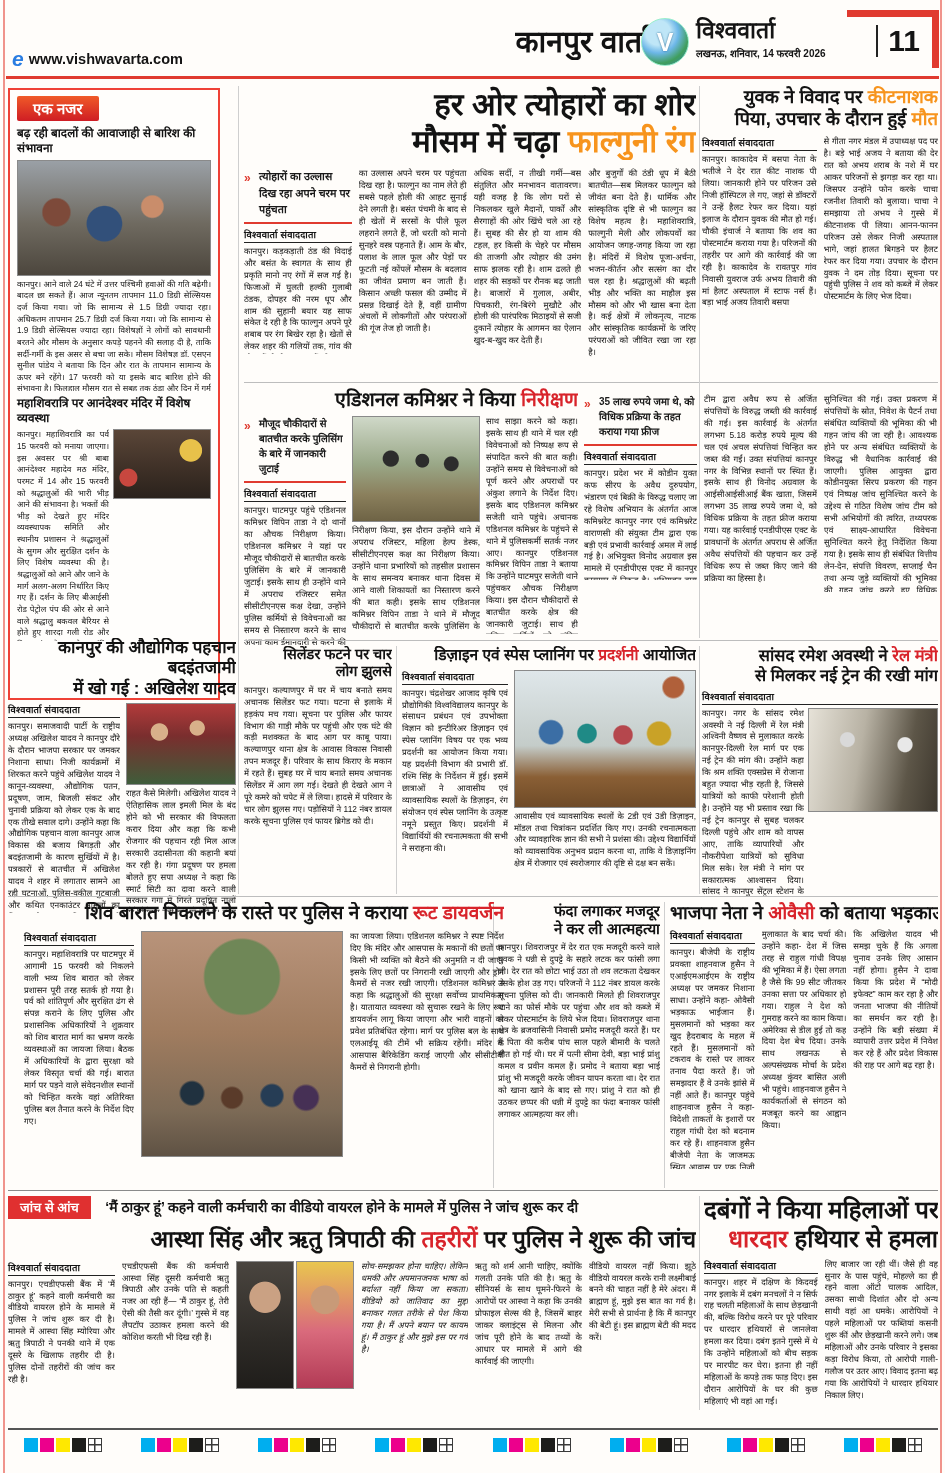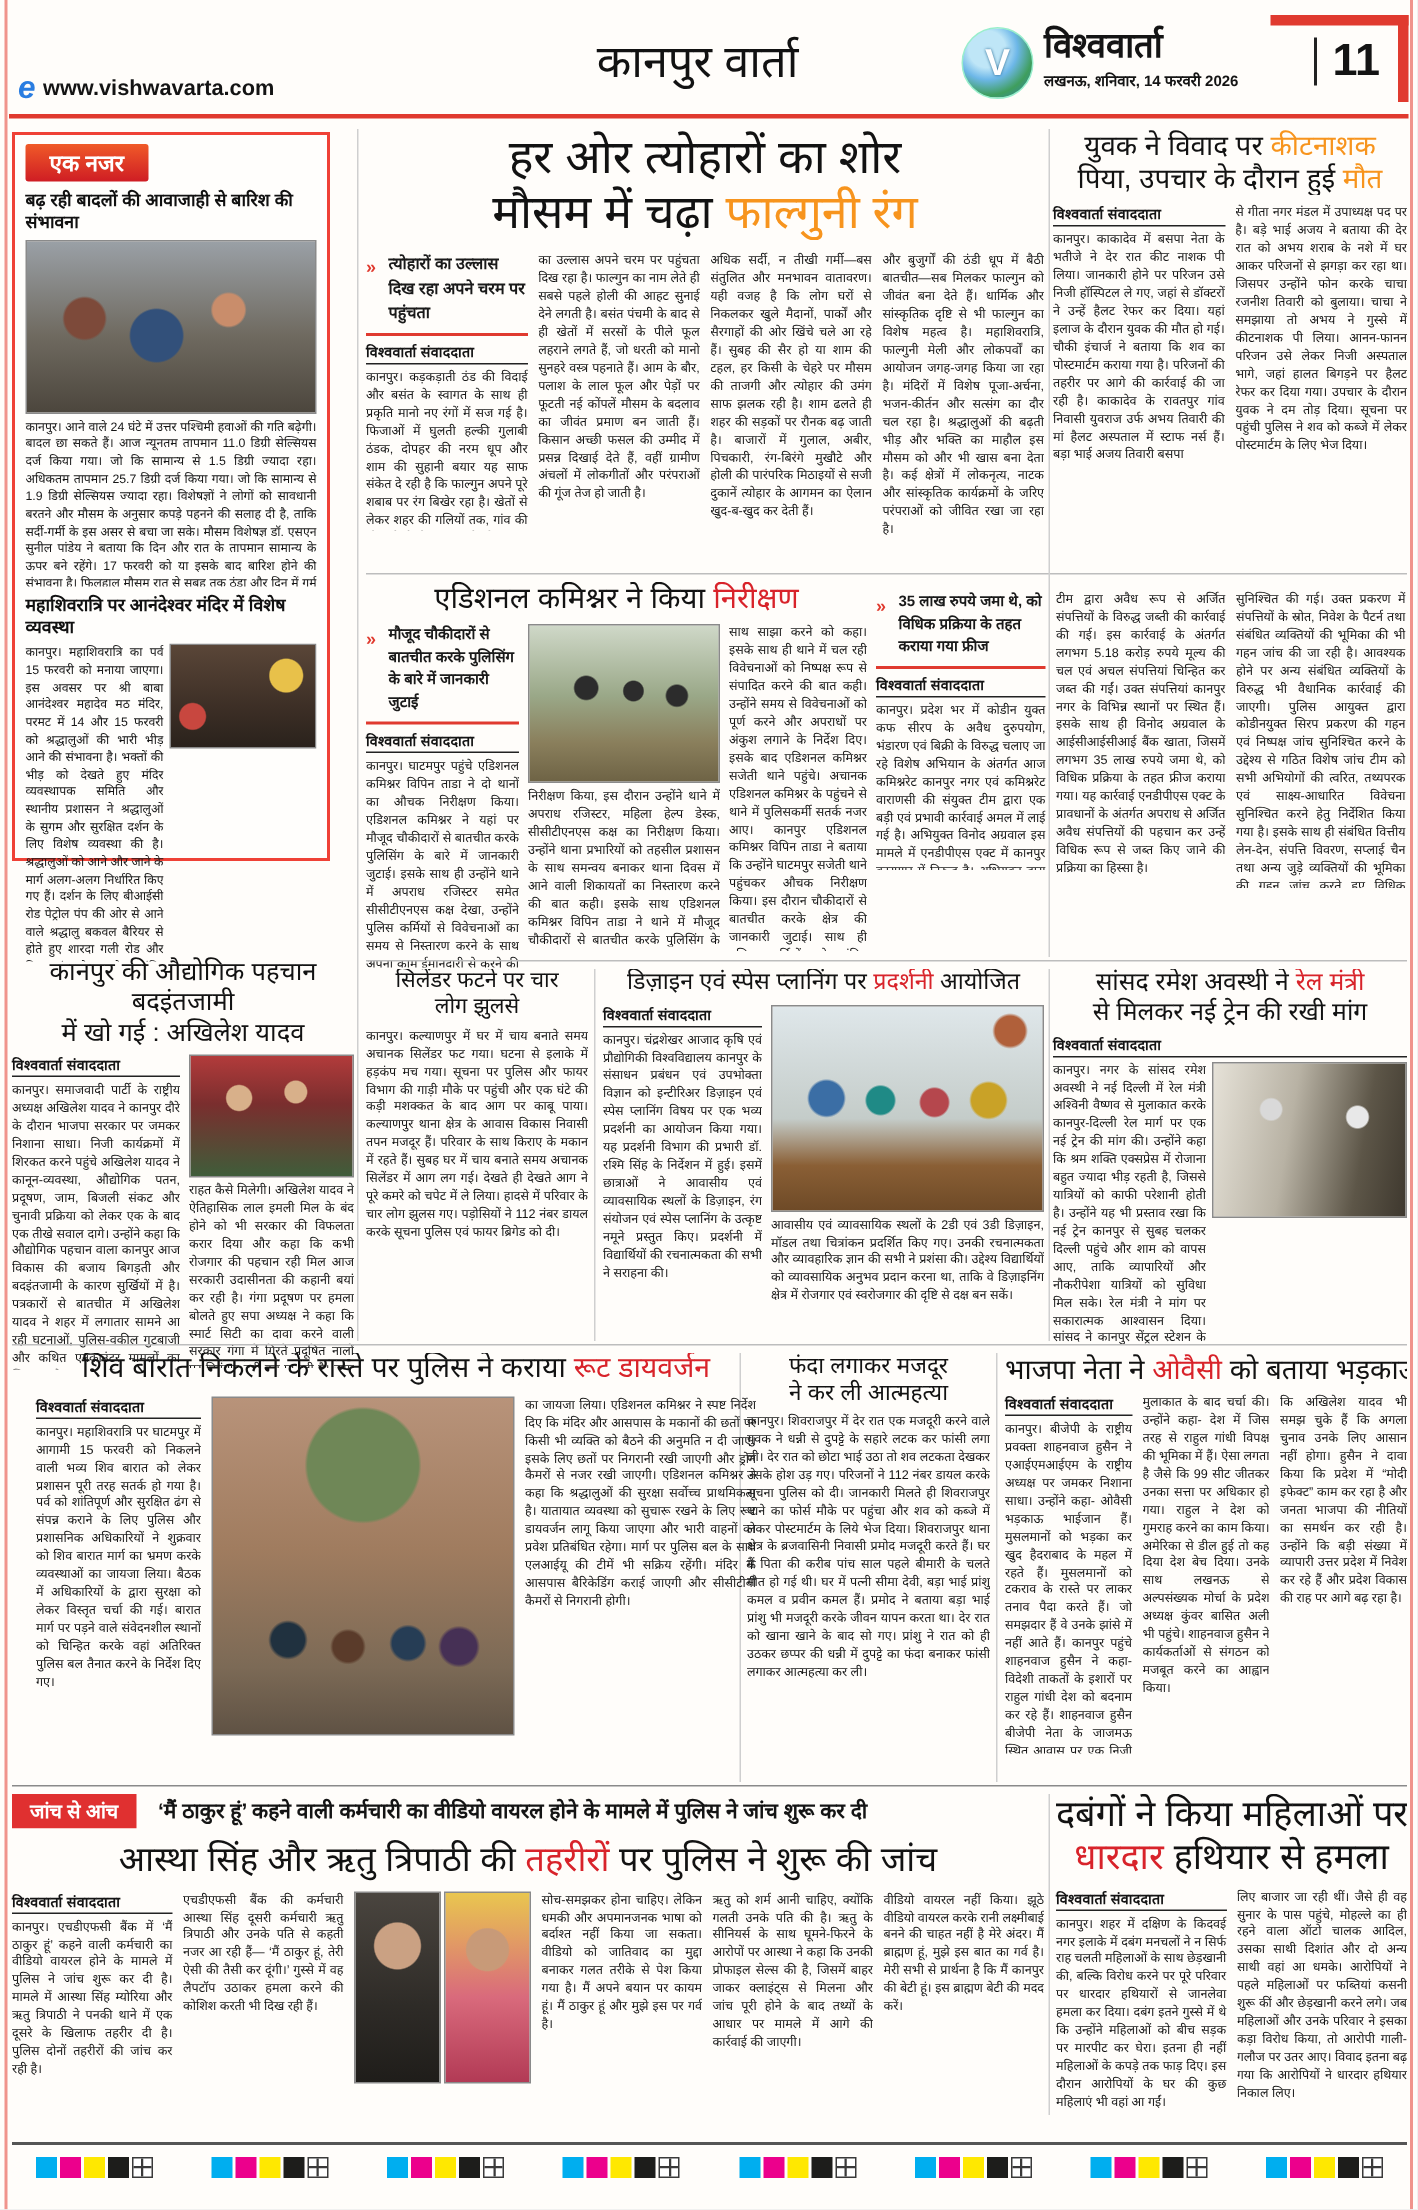--- a/index.html
+++ b/index.html
@@ -1,19 +1,19 @@
 <!DOCTYPE html>
 <html><head>
 <meta charset="utf-8">
 <style>
   html,body{margin:0;padding:0;background:#e8e8e8;}
   .page{position:relative;width:945px;height:1473px;background:#fffdfa;overflow:hidden;
         font-family:"Liberation Sans","DejaVu Sans",sans-serif;color:#141414;}
   .abs{position:absolute;}
-  .hl{font-weight:400;text-align:center;color:#121212;line-height:1.2;white-space:nowrap;overflow:hidden;}
+  .hl{font-weight:700;text-align:right;color:#121212;line-height:1.2;white-space:nowrap;overflow:hidden;}
   .red{color:#d8232a;}
   .org{color:#f7941d;}
   .byl{font-weight:700;font-size:9.5px;border-bottom:1.5px solid #222;display:block;
        padding-bottom:1px;margin-bottom:3px;letter-spacing:.2px;}
   .bt{font-size:8.4px;line-height:1.42;text-align:justify;color:#161616;overflow:hidden;}
   .sub{position:relative;font-weight:700;font-size:10.8px;line-height:1.5;padding-left:15px;
        border-bottom:2px solid #e03a2f;padding-bottom:5px;margin-bottom:4px;color:#1a1a1a;}
   .mark{position:absolute;left:0;top:1px;color:#e03a2f;font-size:12px;font-weight:800;}
   .ph{border:1px solid #8a8a8a;box-sizing:border-box;}
   .hline{background:#bdbdbd;height:1px;}
@@ -58,21 +58,21 @@
     <div>
       <div style="font-weight:800;font-size:23px;line-height:1.1;">विश्ववार्ता</div>
       <div style="font-weight:700;font-size:10px;margin-top:3px;">लखनऊ,  शनिवार, 14 फरवरी 2026</div>
     </div>
   </div>
   <div class="abs" style="right:6px;top:10px;width:92px;height:58px;border-top:7px solid #e03a2f;border-right:7px solid #e03a2f;box-sizing:border-box;">
     <div class="pgnum abs" style="right:12px;top:8px;">11</div>
   </div>
   <div class="abs" style="left:6px;top:76px;right:6px;height:3px;background:#e03a2f;"></div>
 
-  <div class="abs ek-box" style="left:8px;top:88px;width:212px;height:486px;">
+  <div class="abs ek-box" style="left:8px;top:88px;width:212px;height:612px;">
     <div class="ek-title">एक नजर</div>
     <div class="ek-h">बढ़ रही बादलों की आवाजाही से बारिश की संभावना</div>
     <div class="ph" style="width:100%;height:116px;background:
       radial-gradient(circle at 20% 45%,#7d4a3a 0 8%,transparent 9%),
       radial-gradient(circle at 70% 40%,#c98d6b 0 7%,transparent 8%),
       radial-gradient(circle at 45% 55%,#32507a 0 14%,transparent 15%),
       linear-gradient(180deg,#9aa0a6 0%,#6f6a60 55%,#4c463d 100%);"></div>
     <div class="bt" style="height:112px;margin-top:3px;font-size:8.2px;">कानपुर। आने वाले 24 घंटे में उत्तर पश्चिमी हवाओं की गति बढ़ेगी। बादल छा सकते हैं। आज न्यूनतम तापमान 11.0 डिग्री सेल्सियस दर्ज किया गया। जो कि सामान्य से 1.5 डिग्री ज्यादा रहा। अधिकतम तापमान 25.7 डिग्री दर्ज किया गया। जो कि सामान्य से 1.9 डिग्री सेल्सियस ज्यादा रहा। विशेषज्ञों ने लोगों को सावधानी बरतने और मौसम के अनुसार कपड़े पहनने की सलाह दी है, ताकि सर्दी-गर्मी के इस असर से बचा जा सके। मौसम विशेषज्ञ डॉ. एसएन सुनील पांडेय ने बताया कि दिन और रात के तापमान सामान्य के ऊपर बने रहेंगे। 17 फरवरी को या इसके बाद बारिश होने की संभावना है। फिलहाल मौसम रात से सुबह तक ठंडा और दिन में गर्म बना रहेगा।</div>
     <div class="ek-h">महाशिवरात्रि पर आनंदेश्वर मंदिर में विशेष व्यवस्था</div>
     <div style="overflow:hidden;height:212px;">
@@ -298,21 +298,21 @@
           <div class="bt" style="height:172px;">एचडीएफसी बैंक की कर्मचारी आस्था सिंह दूसरी कर्मचारी ऋतु त्रिपाठी और उनके पति से कहती नजर आ रही हैं— ‘मैं ठाकुर हूं, तेरी ऐसी की तैसी कर दूंगी।’ गुस्से में वह लैपटॉप उठाकर हमला करने की कोशिश करती भी दिख रही हैं।</div>
         </div>
       <div style="width:118px;display:flex;gap:2px;">
         <div class="ph" style="width:58px;height:128px;background:
           radial-gradient(circle at 50% 28%,#caa183 0 16%,transparent 17%),
           linear-gradient(180deg,#4a453f 0%,#2e2b27 60%,#1f1d1a 100%);"></div>
         <div class="ph" style="width:58px;height:128px;background:
           radial-gradient(circle at 50% 30%,#c89a78 0 15%,transparent 16%),
           linear-gradient(180deg,#e9c64f 0%,#d96a7c 55%,#b23a55 100%);"></div>
       </div>
-      <div style="flex:1;min-width:0;">
+      <div style="flex:1;min-width:0;font-style:italic;">
           <div class="bt" style="height:172px;">सोच-समझकर होना चाहिए। लेकिन धमकी और अपमानजनक भाषा को बर्दाश्त नहीं किया जा सकता। वीडियो को जातिवाद का मुद्दा बनाकर गलत तरीके से पेश किया गया है। मैं अपने बयान पर कायम हूं। मैं ठाकुर हूं और मुझे इस पर गर्व है।</div>
         </div>
       <div style="flex:1;min-width:0;">
           <div class="bt" style="height:172px;">ऋतु को शर्म आनी चाहिए, क्योंकि गलती उनके पति की है। ऋतु के सीनियर्स के साथ घूमने-फिरने के आरोपों पर आस्था ने कहा कि उनकी प्रोफाइल सेल्स की है, जिसमें बाहर जाकर क्लाइंट्स से मिलना और जांच पूरी होने के बाद तथ्यों के आधार पर मामले में आगे की कार्रवाई की जाएगी।</div>
         </div>
       <div style="flex:1;min-width:0;">
           <div class="bt" style="height:172px;">वीडियो वायरल नहीं किया। झूठे वीडियो वायरल करके रानी लक्ष्मीबाई बनने की चाहत नहीं है मेरे अंदर। मैं ब्राह्मण हूं, मुझे इस बात का गर्व है। मेरी सभी से प्रार्थना है कि मैं कानपुर की बेटी हूं। इस ब्राह्मण बेटी की मदद करें।</div>
         </div>
     </div>
   </div>

